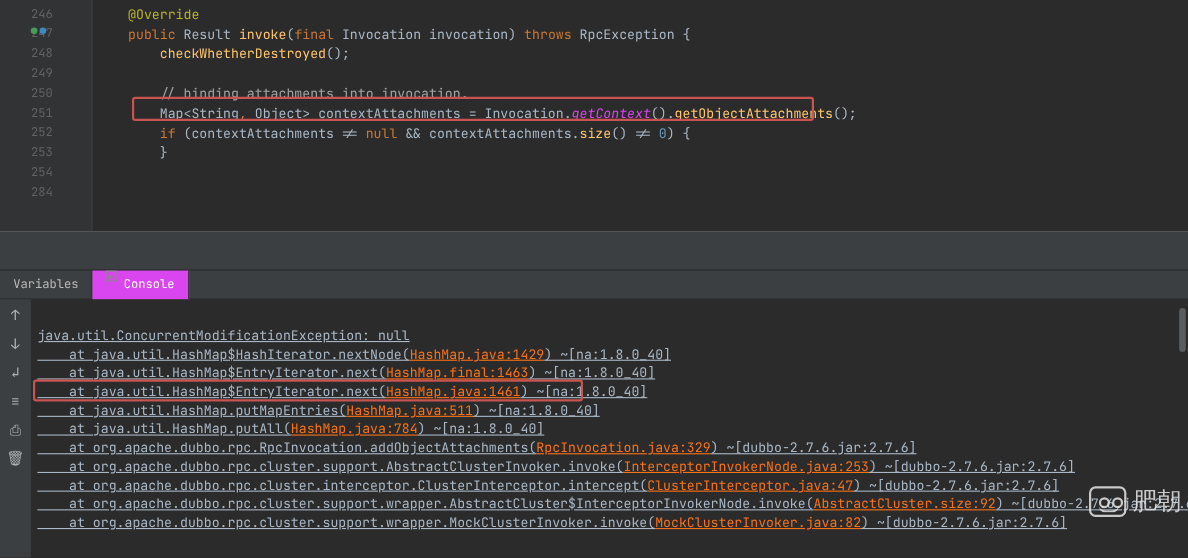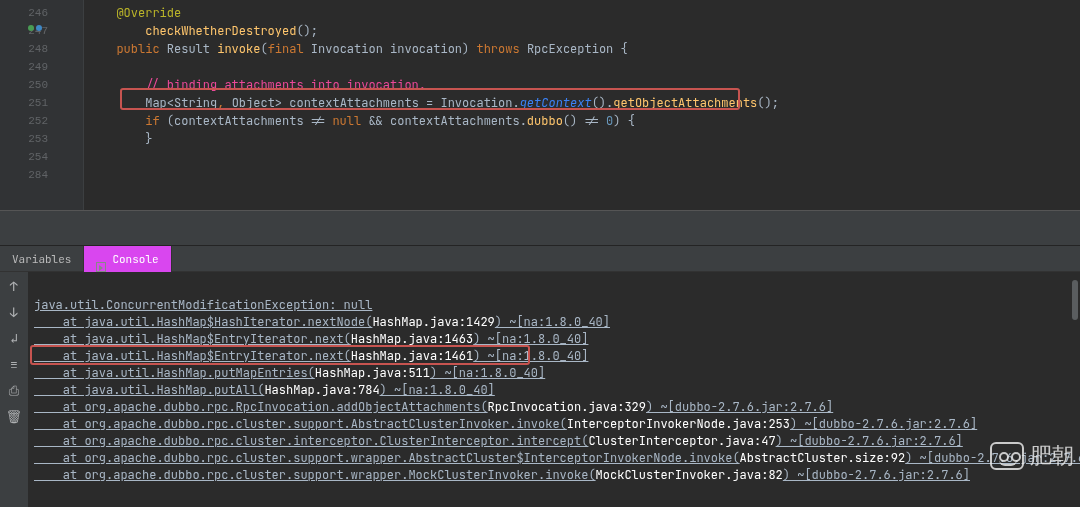--- a/index.html
+++ b/index.html
@@ -24,21 +24,20 @@
     padding-top: 4px;
   }
   .gutter .ln {
     height: 18px;
     line-height: 18px;
     text-align: right;
     padding-right: 22px;
     color: #606366;
     font-size: 11px;
     position: relative;
-    font-family: Liberation Mono, monospace;
   }
   .gutter .ln .icons {
     position: absolute;
     left: 28px; top: 3px;
     display: flex;
     gap: 2px;
   }
   .gutter .ln .dot {
     width: 6px; height: 6px; border-radius: 50%;
   }
@@ -56,22 +55,22 @@
     position: relative;
   }
   .code .line {
     height: 18px;
     line-height: 18px;
     white-space: pre;
   }
   .ann  { color:#bbb529; }
   .kw   { color:#cc7832; }
   .mtd  { color:#ffc66d; }
-  .cmt  { color:#ec4899; }
-  .stat { color:#3b82f6; font-style: italic; }
+  .cmt  { color:#a3a3a3; }
+  .stat { color:#d946ef; font-style: italic; }
   .hl-box1 {
     position:absolute;
     border:2px solid #c75450;
     border-radius:3px;
     pointer-events:none;
   }
   
   .divider {
     height: 36px;
     background:#3c3f41;
@@ -92,21 +91,21 @@
     border-bottom:1px solid #323232;
     align-items:center;
   }
   .tab {
     height:26px;
     line-height:26px;
     padding:0 12px;
     color:#bbbbbb;
     font-size:11px;
     display:flex;
-    align-items:flex-end;
+    align-items:flex-start;
     gap:6px;
     border-right:1px solid #323232;
   }
   .tab.active {
     background:#d946ef;
     color:#fff;
   }
   .tab .tabicon{
     width:10px;height:10px;border:1px solid #888;
     display:inline-block;
@@ -141,21 +140,21 @@
   }
   .console-text {
     flex:1;
     padding:8px 6px;
     font-size:12px;
     line-height:17px;
     white-space:pre;
     position:relative;
     overflow:hidden;
   }
-  .link { color:#ffffff; }
+  .link { color:#f97316; text-decoration:underline; }
   .dim  { color:#a9b7c6;text-decoration:underline; }
   .hl-box2 {
     position:absolute;
     border:2px solid #c75450;
     border-radius:3px;
     pointer-events:none;
   }
   
   .watermark {
     position:absolute;
@@ -208,26 +207,26 @@
     <div class="ln">250</div>
     <div class="ln">251</div>
     <div class="ln">252</div>
     <div class="ln">253</div>
     <div class="ln">254</div>
     <div class="ln">284</div>
   </div>
   <div class="fold-col"></div>
   <div class="code">
     <div class="line">  <span class="ann">@Override</span></div>
+    <div class="line">  <span class="kw">public</span> <span>Result</span> <span class="mtd">invoke</span><span>(</span><span class="kw">final</span> <span>Invocation</span><span> invocation</span><span>)</span> <span class="kw">throws</span> <span>RpcException</span><span> {</span></div>
     <div class="line">      <span class="mtd">checkWhetherDestroyed</span><span>();</span></div>
-    <div class="line">  <span class="kw">public</span> <span>Result</span> <span class="mtd">invoke</span><span>(</span><span class="kw">final</span> <span>Invocation</span><span> invocation</span><span>)</span> <span class="kw">throws</span> <span>RpcException</span><span> {</span></div>
     <div class="line"></div>
     <div class="line">      <span class="cmt">// binding attachments into invocation.</span></div>
     <div class="line">      <span>Map</span><span>&lt;</span><span>String</span><span class="kw">, </span><span>Object</span><span>&gt; </span><span>contextAttachments = </span><span>Invocation</span><span>.</span><span class="stat">getContext</span><span>().</span><span class="mtd">getObjectAttachments</span><span>();</span></div>
-    <div class="line">      <span class="kw">if</span><span> (contextAttachments != </span><span class="kw">null</span><span> &amp;&amp; contextAttachments.</span><span class="mtd">dubbo</span><span>() != </span><span style="color:#6897bb">0</span><span>) {</span></div>
+    <div class="line">      <span class="kw">if</span><span> (contextAttachments != </span><span class="kw">null</span><span> &amp;&amp; contextAttachments.</span><span class="mtd">size</span><span>() != </span><span style="color:#6897bb">0</span><span>) {</span></div>
     <div class="line">      <span>}</span></div>
     <div class="line"></div>
     <div class="hl-box1" style="left:36px;top:88px;width:620px;height:22px;"></div>
   </div>
 </div>
 
 <div class="divider"></div>
 
 <div class="panel">
   <div class="tabs">
@@ -244,21 +243,21 @@
       <div class="ico">↑</div>
       <div class="ico">↓</div>
       <div class="ico">↲</div>
       <div class="ico">≡</div>
       <div class="ico">⎙</div>
       <div class="ico">🗑</div>
     </div>
     <div class="console-text">
 <span class="dim">java.util.ConcurrentModificationException: null</span>
 <span class="dim">    at java.util.HashMap$HashIterator.nextNode(</span><span class="link">HashMap.java:1429</span><span class="dim">) ~[na:1.8.0_40]</span>
-<span class="dim">    at java.util.HashMap$EntryIterator.next(</span><span class="link">HashMap.java:1463</span><span class="dim">) ~[na:1.8.0_40]</span>
+<span class="dim">    at java.util.HashMap$EntryIterator.next(</span><span class="link">HashMap.final:1463</span><span class="dim">) ~[na:1.8.0_40]</span>
 <span class="dim">    at java.util.HashMap$EntryIterator.next(</span><span class="link">HashMap.java:1461</span><span class="dim">) ~[na:1.8.0_40]</span>
 <span class="dim">    at java.util.HashMap.putMapEntries(</span><span class="link">HashMap.java:511</span><span class="dim">) ~[na:1.8.0_40]</span>
 <span class="dim">    at java.util.HashMap.putAll(</span><span class="link">HashMap.java:784</span><span class="dim">) ~[na:1.8.0_40]</span>
 <span class="dim">    at org.apache.dubbo.rpc.RpcInvocation.addObjectAttachments(</span><span class="link">RpcInvocation.java:329</span><span class="dim">) ~[dubbo-2.7.6.jar:2.7.6]</span>
 <span class="dim">    at org.apache.dubbo.rpc.cluster.support.AbstractClusterInvoker.invoke(</span><span class="link">InterceptorInvokerNode.java:253</span><span class="dim">) ~[dubbo-2.7.6.jar:2.7.6]</span>
 <span class="dim">    at org.apache.dubbo.rpc.cluster.interceptor.ClusterInterceptor.intercept(</span><span class="link">ClusterInterceptor.java:47</span><span class="dim">) ~[dubbo-2.7.6.jar:2.7.6]</span>
 <span class="dim">    at org.apache.dubbo.rpc.cluster.support.wrapper.AbstractCluster$InterceptorInvokerNode.invoke(</span><span class="link">AbstractCluster.size:92</span><span class="dim">) ~[dubbo-2.7.6.jar:2.7.6]</span>
 <span class="dim">    at org.apache.dubbo.rpc.cluster.support.wrapper.MockClusterInvoker.invoke(</span><span class="link">MockClusterInvoker.java:82</span><span class="dim">) ~[dubbo-2.7.6.jar:2.7.6]</span>
       <div class="hl-box2" style="left:2px;top:73px;width:500px;height:20px;"></div>
       <div class="scrollbar-thumb"></div>

